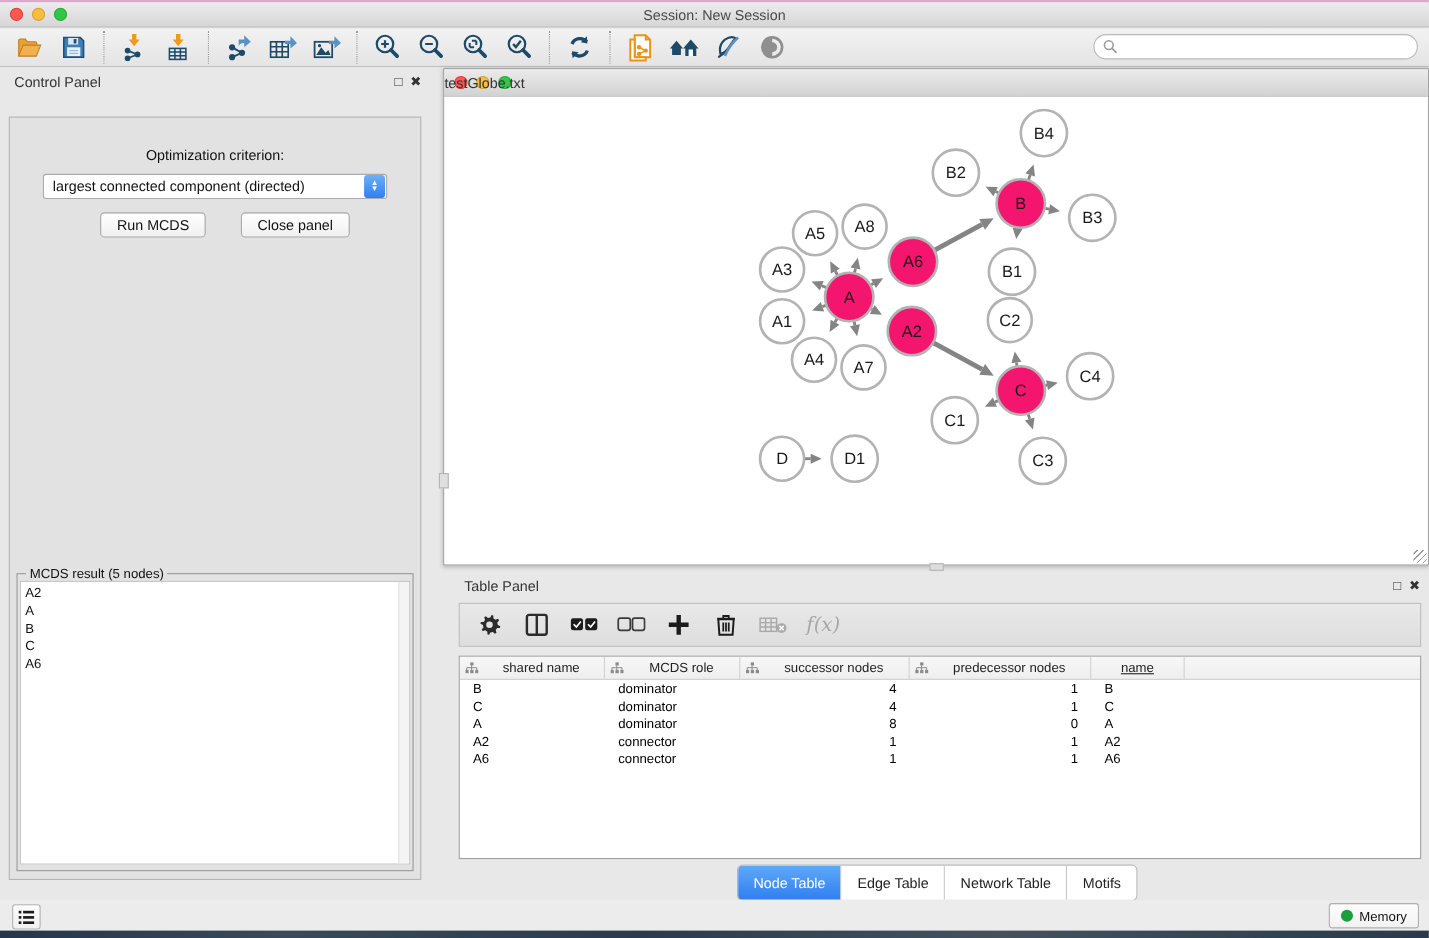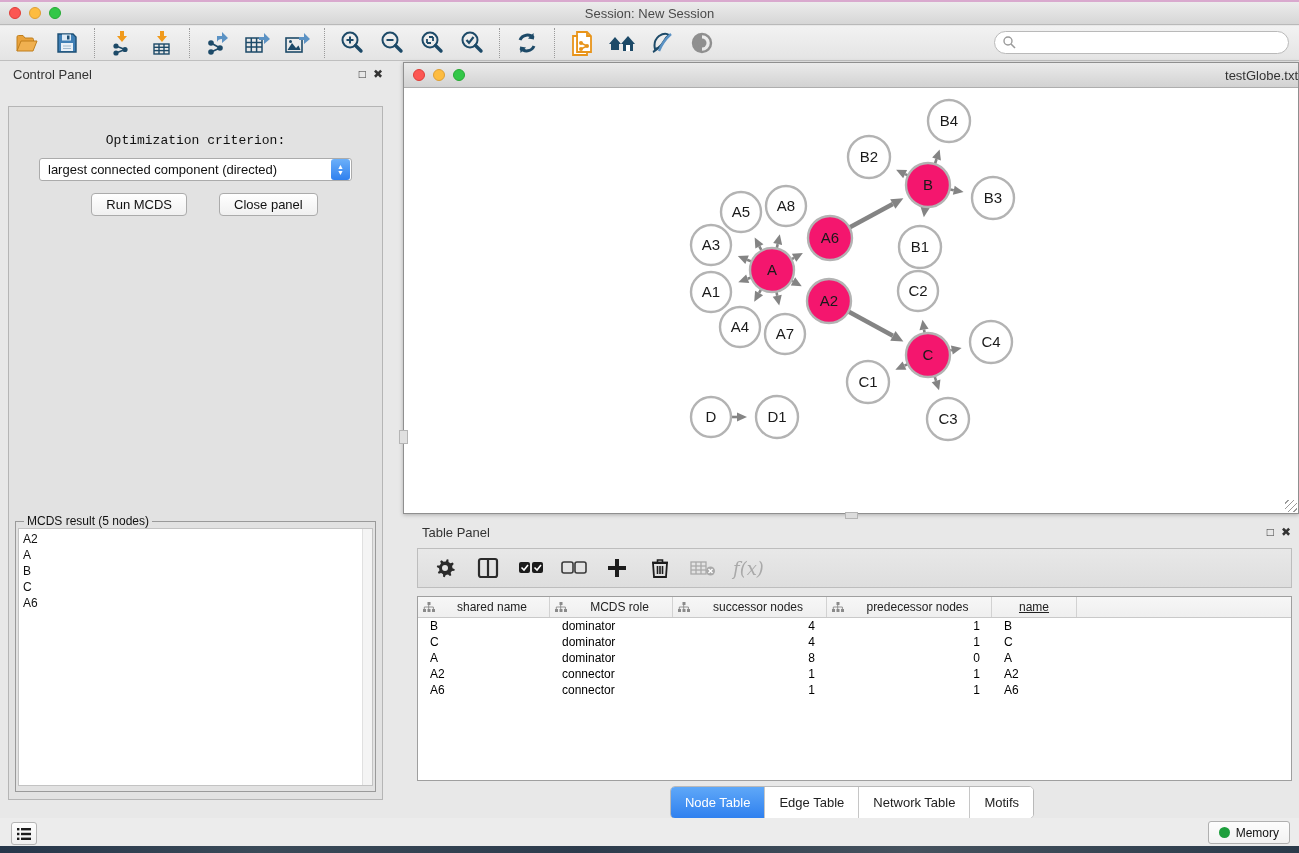--- a/index.html
+++ b/index.html
@@ -36,21 +36,21 @@
   .cp-header .cp-title { font-size:13px; color:#333; margin-left:13px; }
   .panel-ctl { margin-left:auto; display:flex; gap:7px; margin-right:8px; font-size:12px; color:#333; }
   .panel-ctl span { cursor:pointer; }
   .cp-tabs { position:absolute; top:34px; left:0; width:100%; display:flex; justify-content:center; z-index:3;}
   .seg { display:flex; border:1px solid #b9b9b9; border-radius:5px; overflow:hidden; background:#fff; }
   .seg .seg-tab { padding:3px 13px; font-size:13px; color:#222; background:#fff; border-right:1px solid #c6c6c6; cursor:pointer; }
   .seg .seg-tab:last-child { border-right:none; }
   .seg .seg-tab.active { background:linear-gradient(#5fa8f8,#2f80ef); color:#fff; }
   .cp-body { position:absolute; left:8px; top:45px; width:375px; height:694px;
     background:#e2e2e2; border:1px solid #b5b5b5; }
-  .opt-label { text-align:center; margin-top:26px; font-size:13px; color:#111;font-family:Liberation Mono, monospace; }
+  .opt-label { text-align:center; margin-top:26px; font-size:13px; color:#111; }
   .dropdown { margin:10px auto 0; width:313px; height:23px; background:#fff; border:1px solid #ababab; border-radius:3px;
     display:flex; align-items:center; cursor:pointer; }
   .dropdown .dd-text { flex:1; font-size:13px; color:#111; padding-left:8px; white-space:nowrap; }
   .dd-stepper { width:19px; height:21px; margin-right:1px; border-radius:3px; background:linear-gradient(#6cb0f9,#2f80ef);
     display:flex; flex-direction:column; align-items:center; justify-content:center; color:#fff; font-size:7px; line-height:6px;}
   .cp-buttons { display:flex; justify-content:center; gap:14px; margin-top:12px; }
   .btn { background:linear-gradient(#ffffff,#f0f0f0); border:1px solid #ababab; border-radius:4px;
     font-size:13px; color:#111; padding:3px 14px; cursor:pointer; font-family:"Liberation Sans",sans-serif;margin-left:18px;}
   .mcds-fieldset { position:absolute; left:6px; top:407px; width:361px; height:278px; }
   .mcds-fieldset fieldset { width:100%; height:100%; border:1px solid #9a9a9a; padding:0; }
@@ -58,21 +58,21 @@
   .result-box { width:355px; height:258px; margin:0 auto; background:#fff; border:1px solid #c3c3c3; position:relative; overflow:hidden;}
   .result-list { list-style:none; padding:2px 0 0 4px; }
   .result-list li { font-size:12px; color:#111; line-height:16px; cursor:default; }
   .result-scroll { position:absolute; right:0; top:0; width:10px; height:100%; background:#f4f4f4; border-left:1px solid #e0e0e0;}
 
   
   .net-window { position:absolute; left:403px; top:62px; width:896px; height:452px;
     border:1px solid #8f8f8f; background:#fff; box-shadow:0 1px 4px rgba(0,0,0,.25); }
   .net-titlebar { height:25px; background:linear-gradient(#ebebeb,#d2d2d2); border-bottom:1px solid #aeaeae;
     display:flex; align-items:center; position:relative; }
-  .net-titlebar .title { position:absolute; left:0; right:0; text-align:right; font-size:13px; color:#333; }
+  .net-titlebar .title { position:absolute; left:0; right:0; text-align:left; font-size:13px; color:#333; }
   .net-canvas { position:relative; width:100%; height:425px; background:#fff; }
   .net-canvas svg { position:absolute; inset:0; }
   .left-grip { position:absolute; left:-5px; top:367px; width:9px; height:14px; background:#e0e0e0; border:1px solid #b5b5b5; }
   .bottom-grip { position:absolute; left:441px; bottom:-6px; width:13px; height:7px; background:#dcdcdc; border:1px solid #b5b5b5; }
   .resize-grip { position:absolute; right:1px; bottom:1px; width:12px; height:12px;
     background:repeating-linear-gradient(135deg, transparent 0 2px, #9a9a9a 2px 3px, transparent 3px 4px); cursor:nwse-resize;}
 
   
   .table-panel { position:absolute; left:405px; top:520px; width:894px; height:298px; }
   .tp-header { height:24px; display:flex; align-items:center; }

